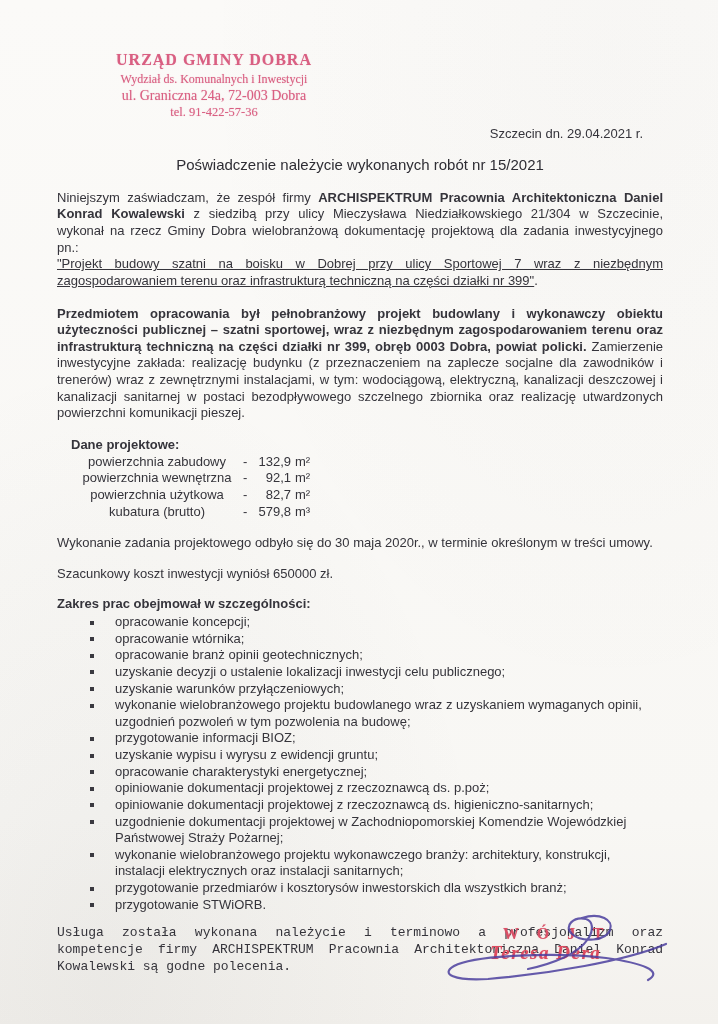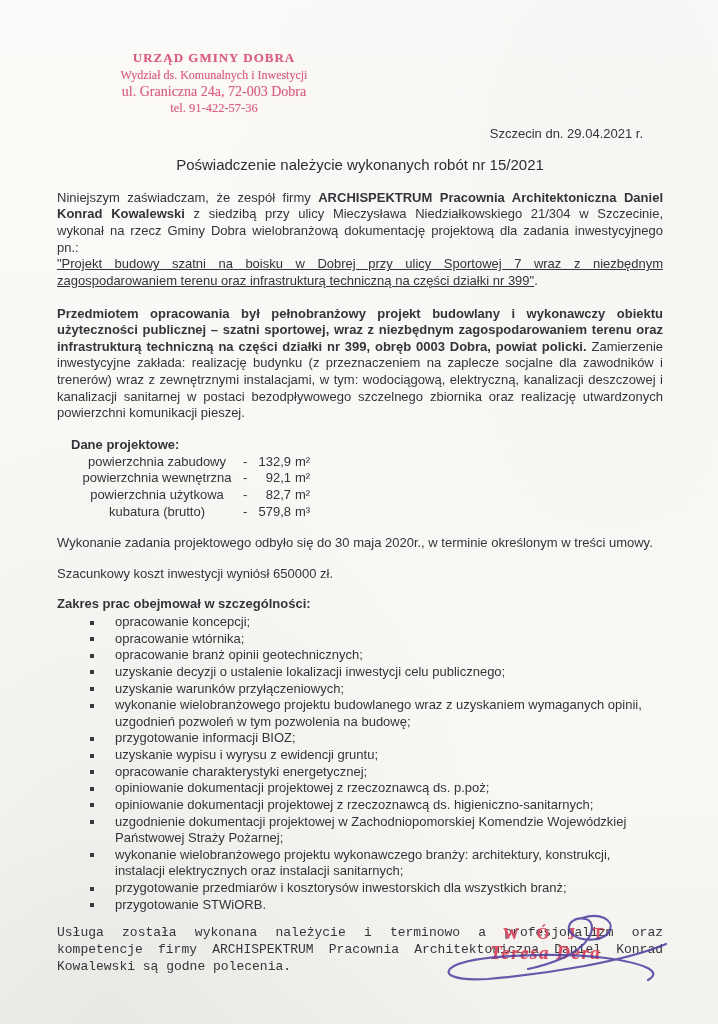--- a/index.html
+++ b/index.html
@@ -27,21 +27,21 @@
     position: absolute;
     left: 68px;
     top: 50px;
     width: 292px;
     text-align: center;
     color: #d95f82;
     font-family: "Liberation Serif", serif;
     text-shadow: 0 0 1px rgba(217, 95, 130, 0.45);
     line-height: 1.25;
   }
-  .stamp .l1 { font-size: 13px; letter-spacing: 1px; font-weight: 600; font-family: Liberation Serif, serif; }
+  .stamp .l1 { font-size: 16px; letter-spacing: 1px; font-weight: 600; font-family: Liberation Serif, serif; }
   .stamp .l2 { font-size: 12px; margin-top: 2px; }
   .stamp .l3 { font-size: 14px; }
   .stamp .l4 { font-size: 12.5px; }
 
   
   .content {
     position: absolute;
     left: 57px;
     top: 0;
     width: 606px;

